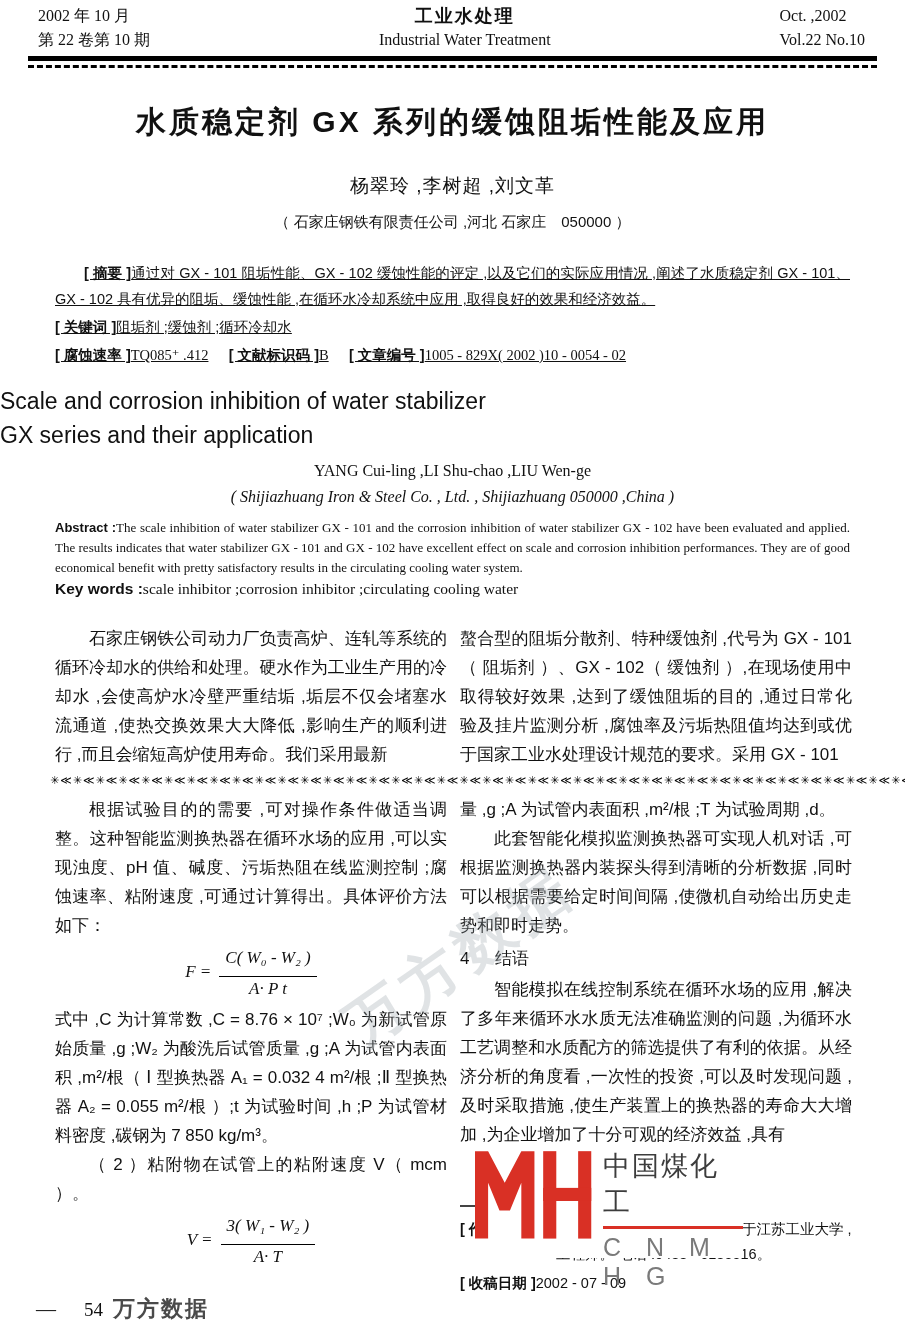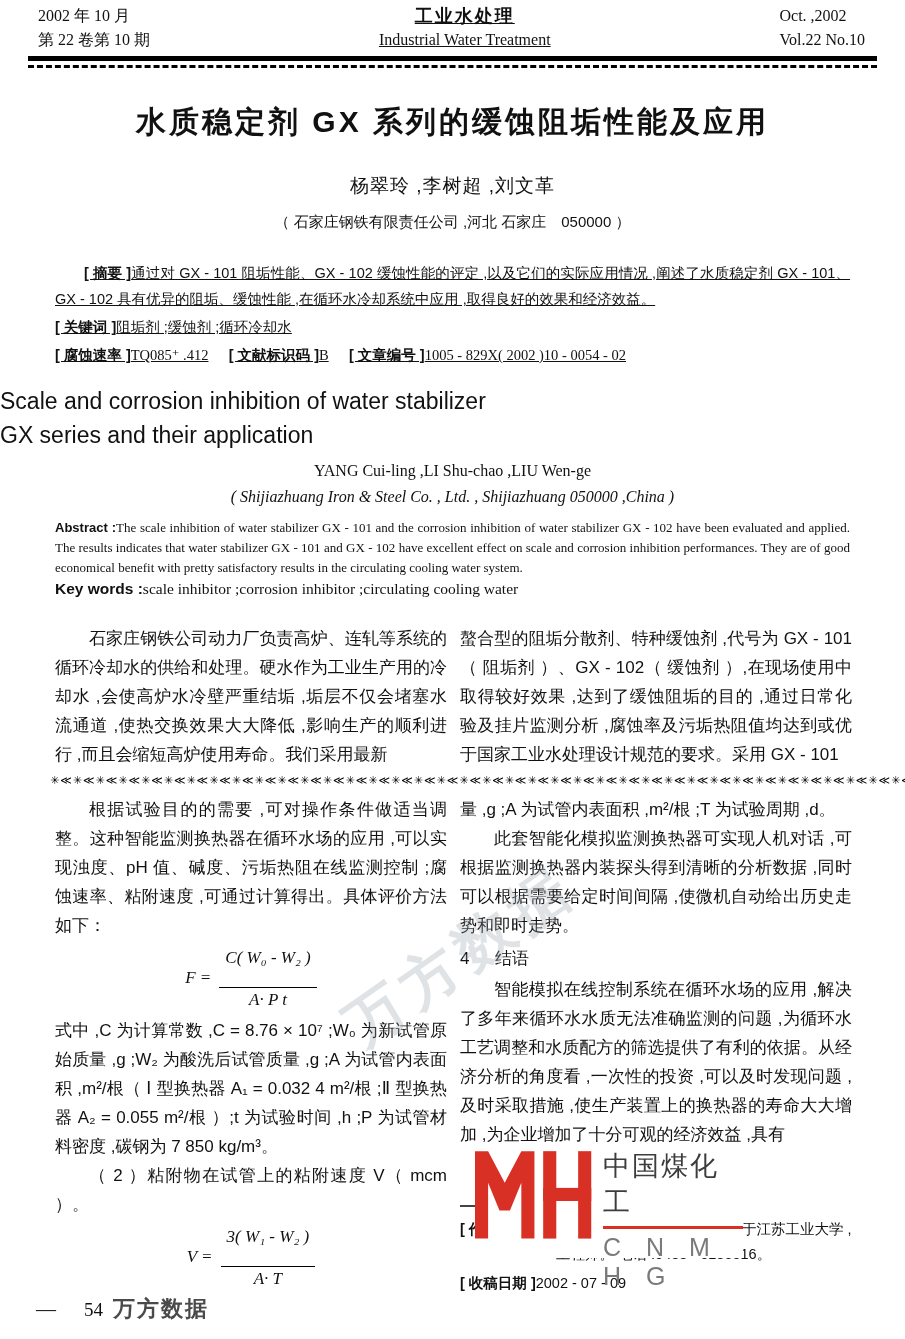--- a/index.html
+++ b/index.html
@@ -6,21 +6,21 @@
   html,body { background:#e9e9e9; }
   .page {
     position:relative; width:905px; height:1339px; margin:0 auto;
     background:#ffffff; color:#111;
     font-family:"Liberation Sans","DejaVu Sans",sans-serif;
     overflow:hidden;
   }
   
   .jheader { display:flex; justify-content:space-between; padding:4px 40px 0 38px; }
   .jh-left, .jh-right { font-size:16px; line-height:24px; font-family:"Liberation Serif","DejaVu Serif",serif; }
-  .jh-center { text-align:center;text-decoration:underline; }
+  .jh-center { text-align:center; }
   .jh-center .cn { font-size:18px; font-weight:bold; line-height:24px; letter-spacing:2px; }
   .jh-center .en { font-size:16px; line-height:24px; font-family:"Liberation Serif","DejaVu Serif",serif; }
   .rule-thick { height:5px; background:#000; margin:4px 28px 0 28px; }
   .rule-dashed { height:0; border-top:3px dashed #000; margin:4px 28px 0 28px; }
 
   
   .title { margin-top:34px; text-align:center; font-size:30px; font-weight:bold; letter-spacing:3px; }
   .authors { margin-top:30px; text-align:center; font-size:19px; letter-spacing:1px; }
   .affiliation { margin-top:14px; text-align:center; font-size:15px; }
 
@@ -48,21 +48,21 @@
   .col p.ind { text-indent:2em; }
   .row1 { margin-top:26px; }
   .sep { margin:2px 0 0 0; padding:0 50px; height:18px; line-height:18px; font-size:11px;
          letter-spacing:1px; white-space:nowrap; overflow:hidden; color:#000; }
   .row2 { margin-top:6px; }
 
   
   .formula { text-align:center; font-family:"Liberation Serif","DejaVu Serif",serif;
              font-style:italic; font-size:17px; margin:8px 0 6px 0; line-height:normal; }
   .frac { display:inline-flex; flex-direction:column; vertical-align:middle; margin-left:8px; }
-  .frac .num { border-bottom:1.5px solid #000; padding:0 6px 19px 6px; }
+  .frac .num { border-bottom:1.5px solid #000; padding:0 6px 8px 6px; }
   .frac .den { padding-top:2px; }
 
   .sec-head { font-size:17px; font-weight:normal; margin:4px 0 2px 0; }
   .sec-head .num { margin-right:1.5em; }
 
   .foot-rule { border-top:2px solid #444; width:274px; margin:56px 0 10px 0; }
   .bio { font-size:14.5px; line-height:25px; padding-left:96px; text-indent:-96px; text-align:left; }
   .bio .lbl { font-weight:bold; }
   .recv { font-size:14.5px; line-height:25px; margin-top:4px; }
   .recv .lbl { font-weight:bold; }

